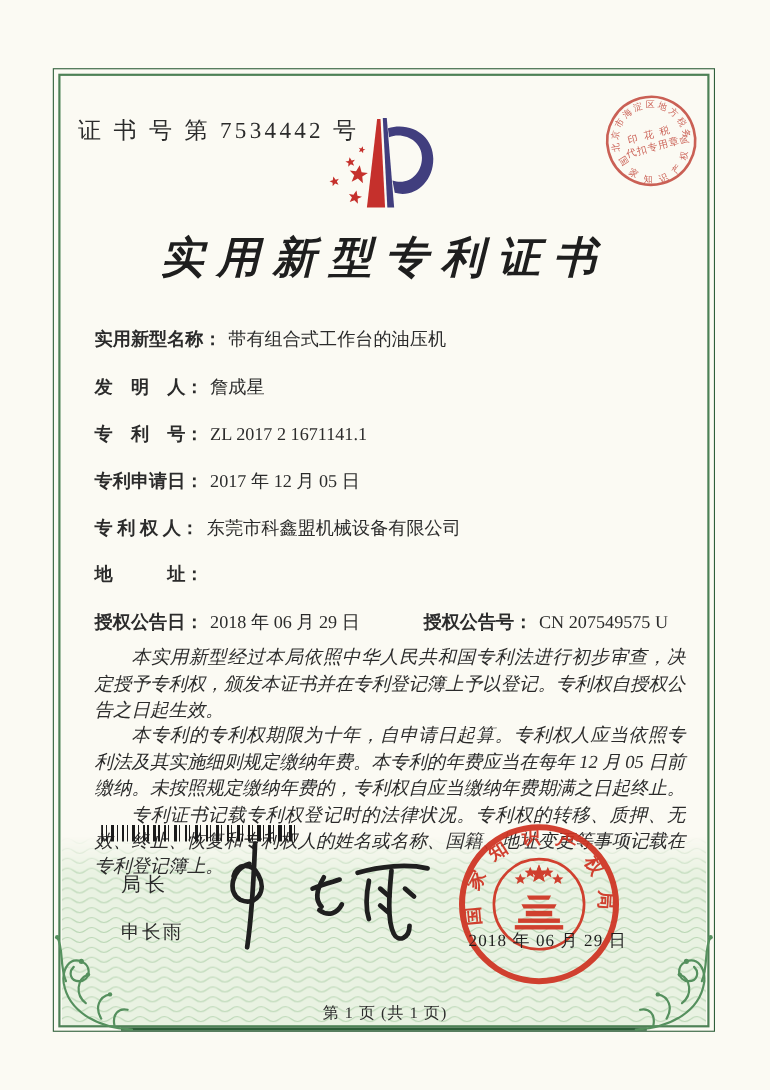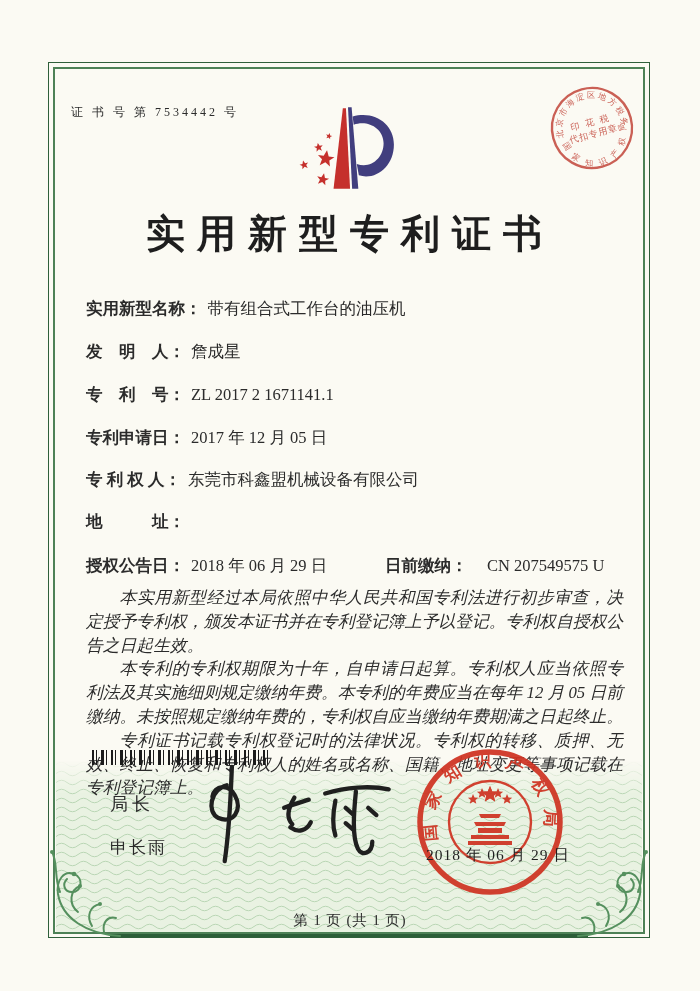--- a/index.html
+++ b/index.html
@@ -15,24 +15,24 @@
   .frame-bottom-line{position:absolute;left:110px;right:112px;top:934px;height:3px;background:#2c5e38;}
   
   .guilloche{position:absolute;left:56px;top:760px;width:586px;height:173px;
     -webkit-mask-image:linear-gradient(to bottom,transparent 0,#000 34px);
     mask-image:linear-gradient(to bottom,transparent 0,#000 34px);}
   
   .ornament{position:absolute;width:80px;height:92px;z-index:4;}
   .ornament.left{left:44px;top:848px;}
   .ornament.right{right:46px;top:848px;transform:scaleX(-1);}
   
-  .cert-number{position:absolute;left:71px;top:104px;font-size:12px;letter-spacing:3px;}
+  .cert-number{position:absolute;left:71px;top:104px;font-size:21px;letter-spacing:3px;}
   .logo{position:absolute;left:299px;top:104px;width:98px;height:88px;}
   .title{position:absolute;left:0;top:207px;width:100%;text-align:center;
-    font-size:39px;letter-spacing:12px;font-weight:600;color:#1e1e1e;}
+    font-size:39px;letter-spacing:12px;font-weight:600;color:#1e1e1e;font-style:italic;}
   
   .field-row{position:absolute;left:86px;width:540px;display:flex;font-size:16.5px;line-height:24px;}
   .field-label{flex:0 0 96px;white-space:nowrap;font-weight:bold;}
   .field-value{margin-left:6px;max-width:438px;}
   .row1{top:297px}.row2{top:340px}.row3{top:383px}.row4{top:426px}
   .row5{top:468px}.row6{top:510px}
   .row7{top:554px;display:block;}
   .row7 .cell-left{position:absolute;left:0;display:flex;}
   .row7 .cell-right{position:absolute;left:299px;display:flex;}
   
@@ -151,21 +151,21 @@
   </div>
   <div class="field-row row6">
     <span class="field-label">地　　　址：</span>
   </div>
   <div class="field-row row7">
     <span class="cell-left">
       <span class="field-label">授权公告日：</span>
       <span class="field-value">2018 年 06 月 29 日</span>
     </span>
     <span class="cell-right">
-      <span class="field-label">日前缴纳：</span>
+      <span class="field-label">授权公告号：</span>
       <span class="field-value">CN 207549575 U</span>
     </span>
   </div>
 
   <div class="paragraphs">
     <p>本实用新型经过本局依照中华人民共和国专利法进行初步审查，决定授予专利权，颁发本证书并在专利登记簿上予以登记。专利权自授权公告之日起生效。</p>
     <p>本专利的专利权期限为十年，自申请日起算。专利权人应当依照专利法及其实施细则规定缴纳年费。本专利的年费应当在每年 12 月 05 日前缴纳。未按照规定缴纳年费的，专利权自应当缴纳年费期满之日起终止。</p>
     <p>专利证书记载专利权登记时的法律状况。专利权的转移、质押、无效、终止、恢复和专利权人的姓名或名称、国籍、地址变更等事项记载在专利登记簿上。</p>
   </div>
 

